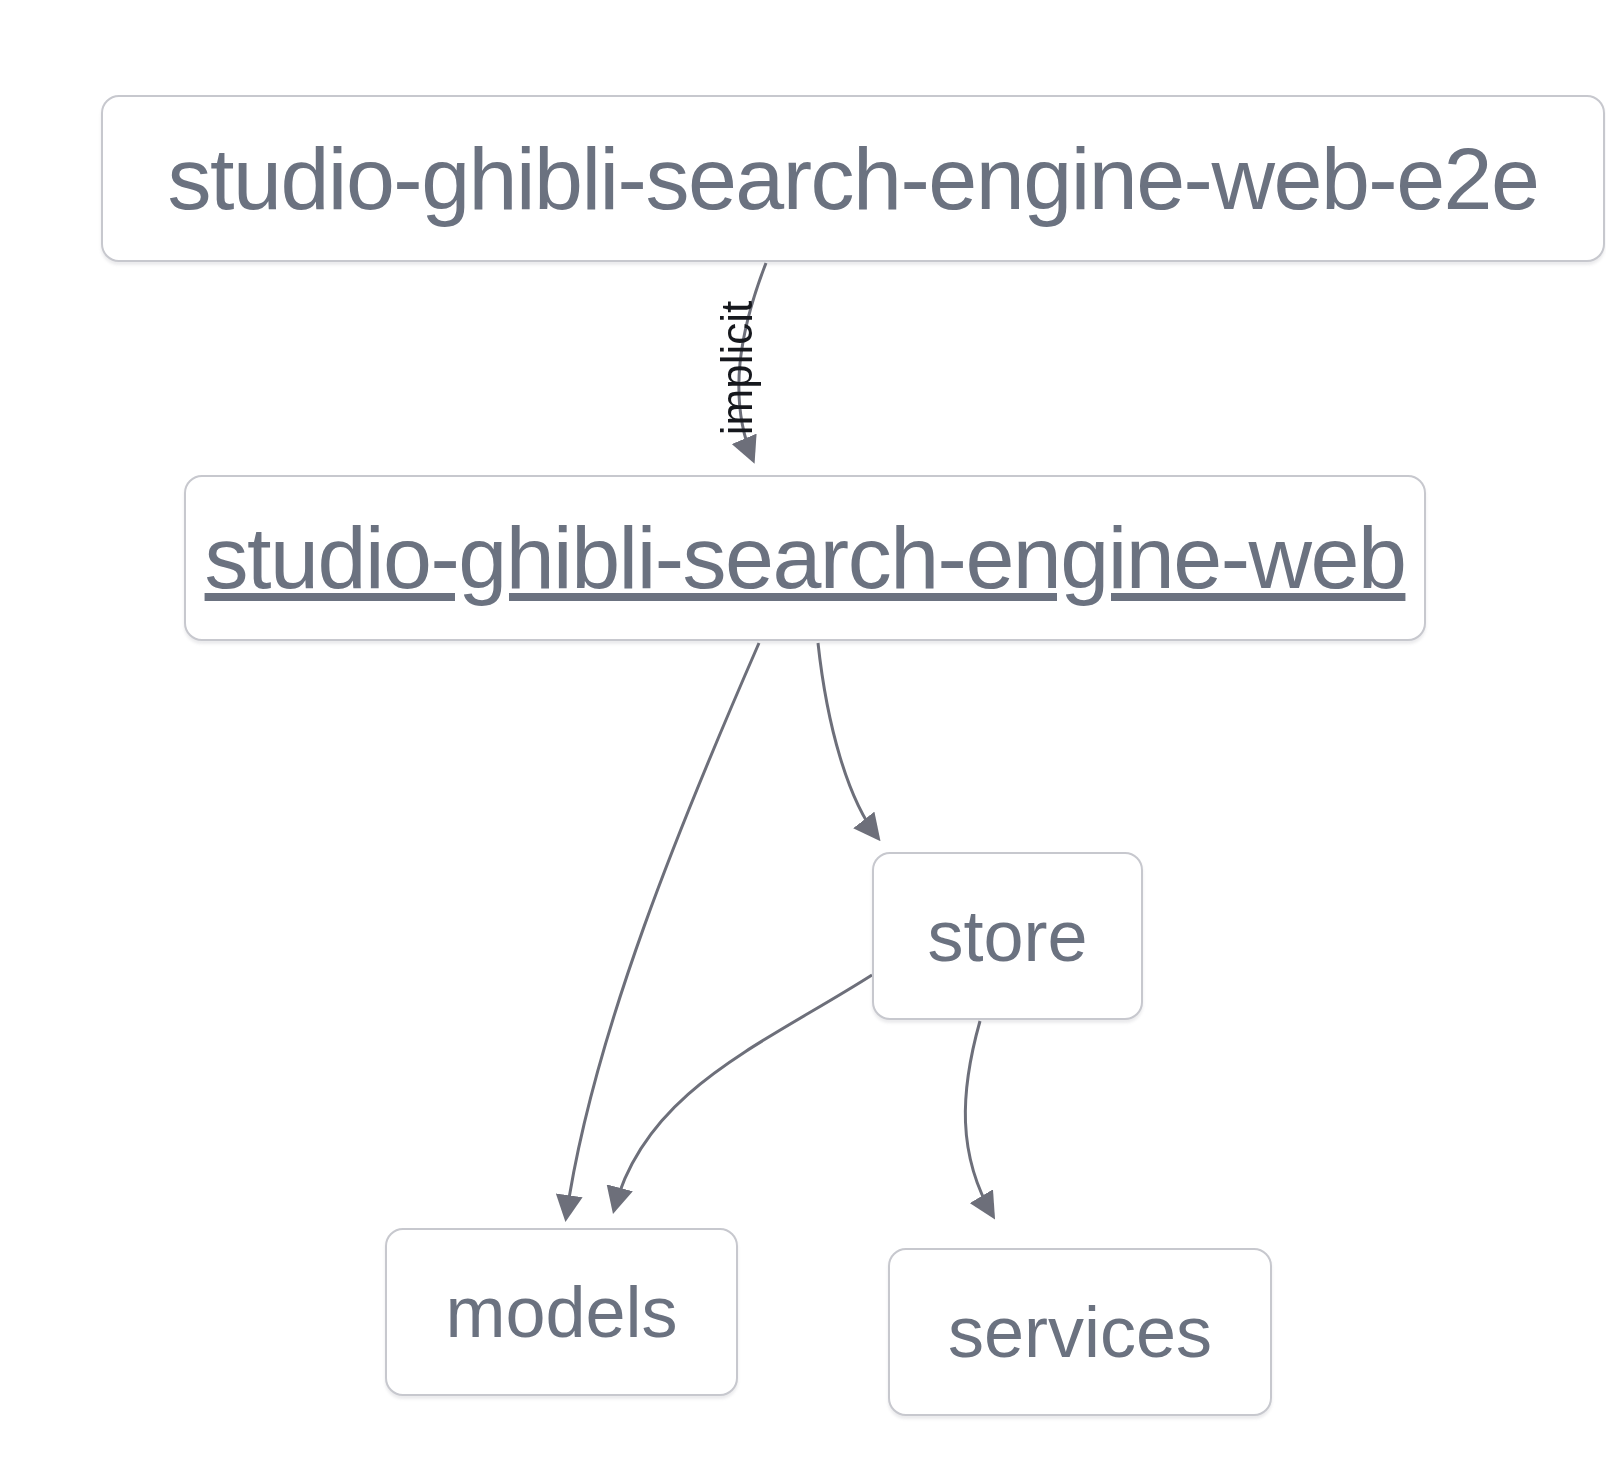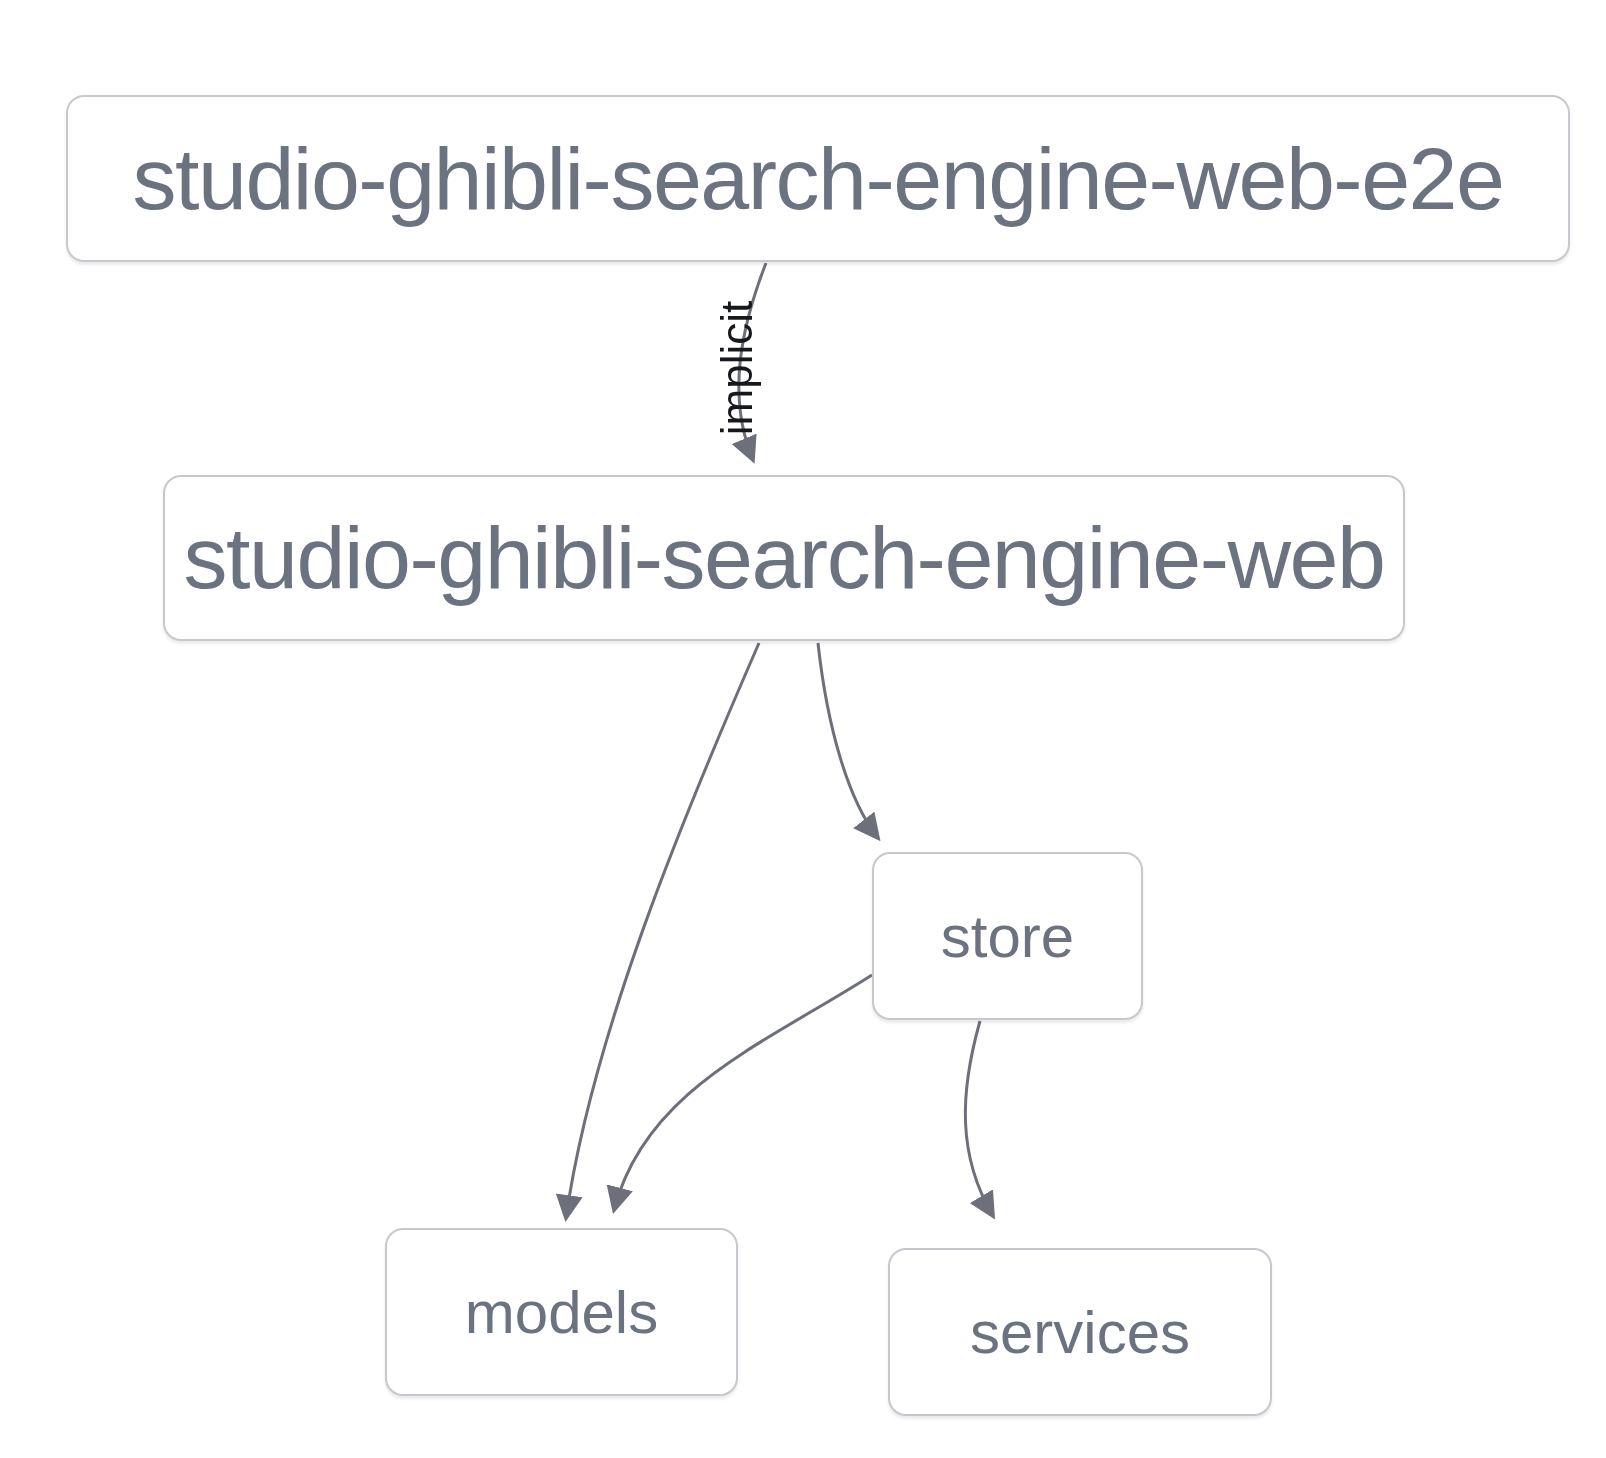--- a/index.html
+++ b/index.html
@@ -36,26 +36,27 @@
     display: flex;
     align-items: center;
     justify-content: center;
     color: #6b7280;
     box-shadow: 0 3px 3px rgba(110, 112, 125, 0.14);
     white-space: nowrap;
   }
   .node-large {
     font-size: 88px;
     letter-spacing: -1.5px;
+    margin-left: 35px;
   }
   .node-small {
-    font-size: 60px;
+    font-size: 72px;
   }
   .node-e2e      { left:  66px; top:  95px; width: 1504px; height: 167px; }
-  .node-web      { left: 163px; top: 475px; width: 1242px; height: 166px; }
+  .node-web      { left: 149px; top: 475px; width: 1242px; height: 166px; text-decoration: underline; }
   .node-store    { left: 872px; top: 852px; width:  271px; height: 168px; }
   .node-models   { left: 385px; top: 1228px; width: 353px; height: 168px; }
   .node-services { left: 888px; top: 1228px; width: 384px; height: 168px; margin-top: 20px; }
   .edge-label {
     position: absolute;
     left: 633px;
     top: 346px;
     width: 208px;
     height: 44px;
     line-height: 44px;

